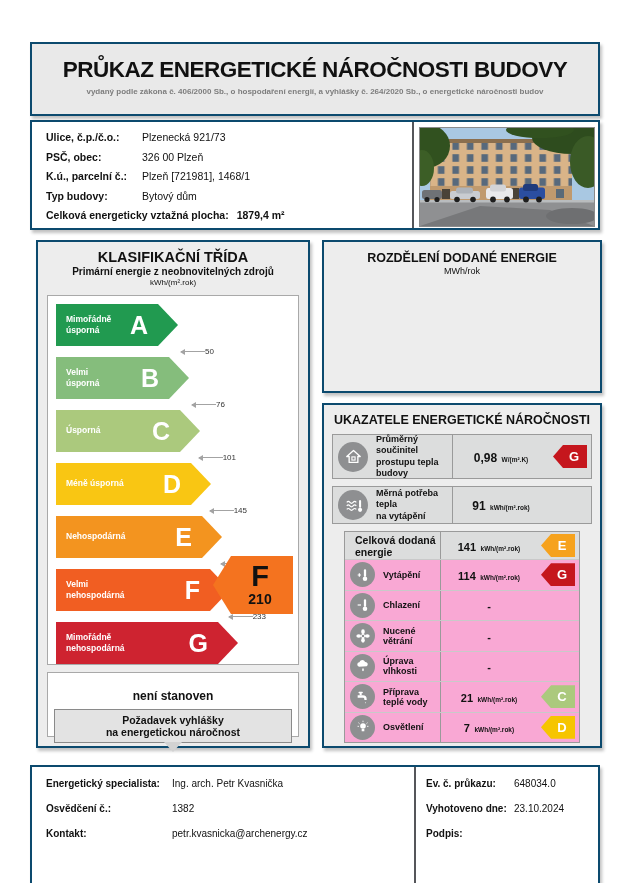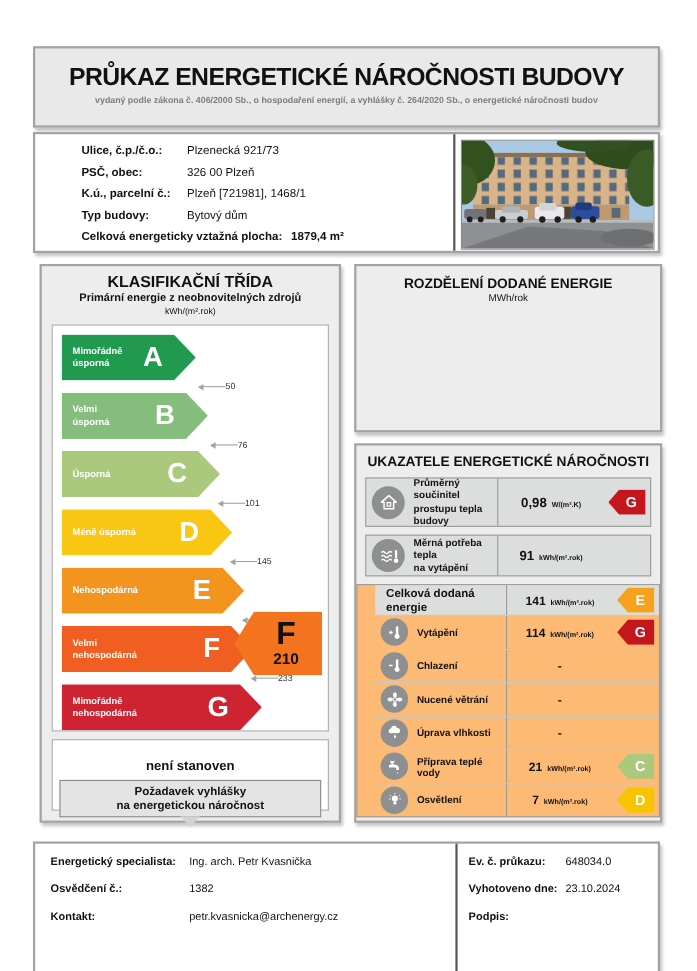--- a/index.html
+++ b/index.html
@@ -1,28 +1,28 @@
 <!DOCTYPE html>
 <html><head>
 <meta charset="utf-8">
 <style>
   html,body{margin:0;padding:0;background:#fff;}
   #page{position:relative;width:634px;height:883px;background:#ffffff;
         font-family:"Liberation Sans",sans-serif;color:#111;overflow:hidden;}
-  .box{position:absolute;border:2px solid #a3a3a3;box-shadow:2px 3px 3px #c2c2c2;box-sizing:border-box;background:#fff;}
+  .box{position:absolute;border:2px solid #0c4a6e;box-shadow:2px 3px 3px #c2c2c2;box-sizing:border-box;background:#fff;}
 
   
   #hdr{left:30px;top:42px;width:570px;height:74px;background:#e9e9e9;text-align:center;}
   #hdr h1{margin:13px 6px 4px;font-size:22.5px;letter-spacing:-.5px;}
   #hdr .sub{font-size:8px;font-weight:bold;color:#7d7d7d;}
 
   
   #info{left:30px;top:120px;width:570px;height:110px;display:flex;}
   #info .left{flex:1;padding:9px 0 0 14px;}
-  .inforow{display:flex;font-size:10.5px;margin-bottom:7.5px;margin-left:28px;}
+  .inforow{display:flex;font-size:10.5px;margin-bottom:7.5px;}
   .inforow .lab{font-weight:bold;width:96px;flex:none;}
   .inforow.area{font-weight:bold;}
   .inforow.area .lab{width:auto;margin-right:8px;}
   #photo-cell{width:186px;border-left:2px solid #55565a;padding:5px;box-sizing:border-box;}
   #photo-cell svg{display:block;border:1px solid #8b8b8b;}
 
   
   #classp{left:36px;top:240px;width:274px;height:508px;background:#ededed;}
   #classp .ttl{text-align:center;font-weight:bold;font-size:14.5px;margin-top:7px;}
   #classp .sub{text-align:center;font-weight:bold;font-size:10px;margin-top:1px;}
@@ -80,21 +80,21 @@
   .irow .bcol{width:42px;display:flex;justify-content:center;}
   .irow .lbl{font-size:9px;font-weight:bold;line-height:1.25;white-space:pre-line;margin-left:8px;}
   .valnum{font-weight:bold;font-size:12px;}
   .valunit{font-size:6.5px;font-weight:bold;}
   .icircle{width:30px;height:30px;border-radius:50%;background:#8e8f91;flex:none;margin-left:5px;
            display:flex;align-items:center;justify-content:center;}
   .icircle.small{width:25px;height:25px;}
   .icircle svg{display:block;}
   #irow0{height:45px;}
   #irow1{height:38px;margin-top:7px;}
-  #igroup{margin:7px 0 0;border:1.5px solid #9a9a9a;background:#fdba74;padding-left:16px;}
+  #igroup{margin:7px 20px 0;border:1.5px solid #9a9a9a;background:#f9a8d4;}
   .grow{display:flex;align-items:center;height:30.5px;border-top:1px solid #c9c9c9;box-sizing:border-box;}
   .grow:first-child{border-top:none;}
   .grow .lblcol{flex:1;display:flex;align-items:center;align-self:stretch;border-right:1.5px solid #9a9a9a;}
   .grow .valcol{width:96px;text-align:center;}
   .grow .bcol{width:42px;display:flex;justify-content:center;}
   .grow .lbl{font-size:9px;font-weight:bold;margin-left:8px;}
   .grow.head{background:#dcdddd;height:27px;}
   .grow.head .lbl{font-size:10.5px;margin-left:10px;}
   .grow .valnum{font-size:11px;}
   .badge{height:23px;min-width:34px;clip-path:polygon(0 50%,10px 0,100% 0,100% 100%,10px 100%);

